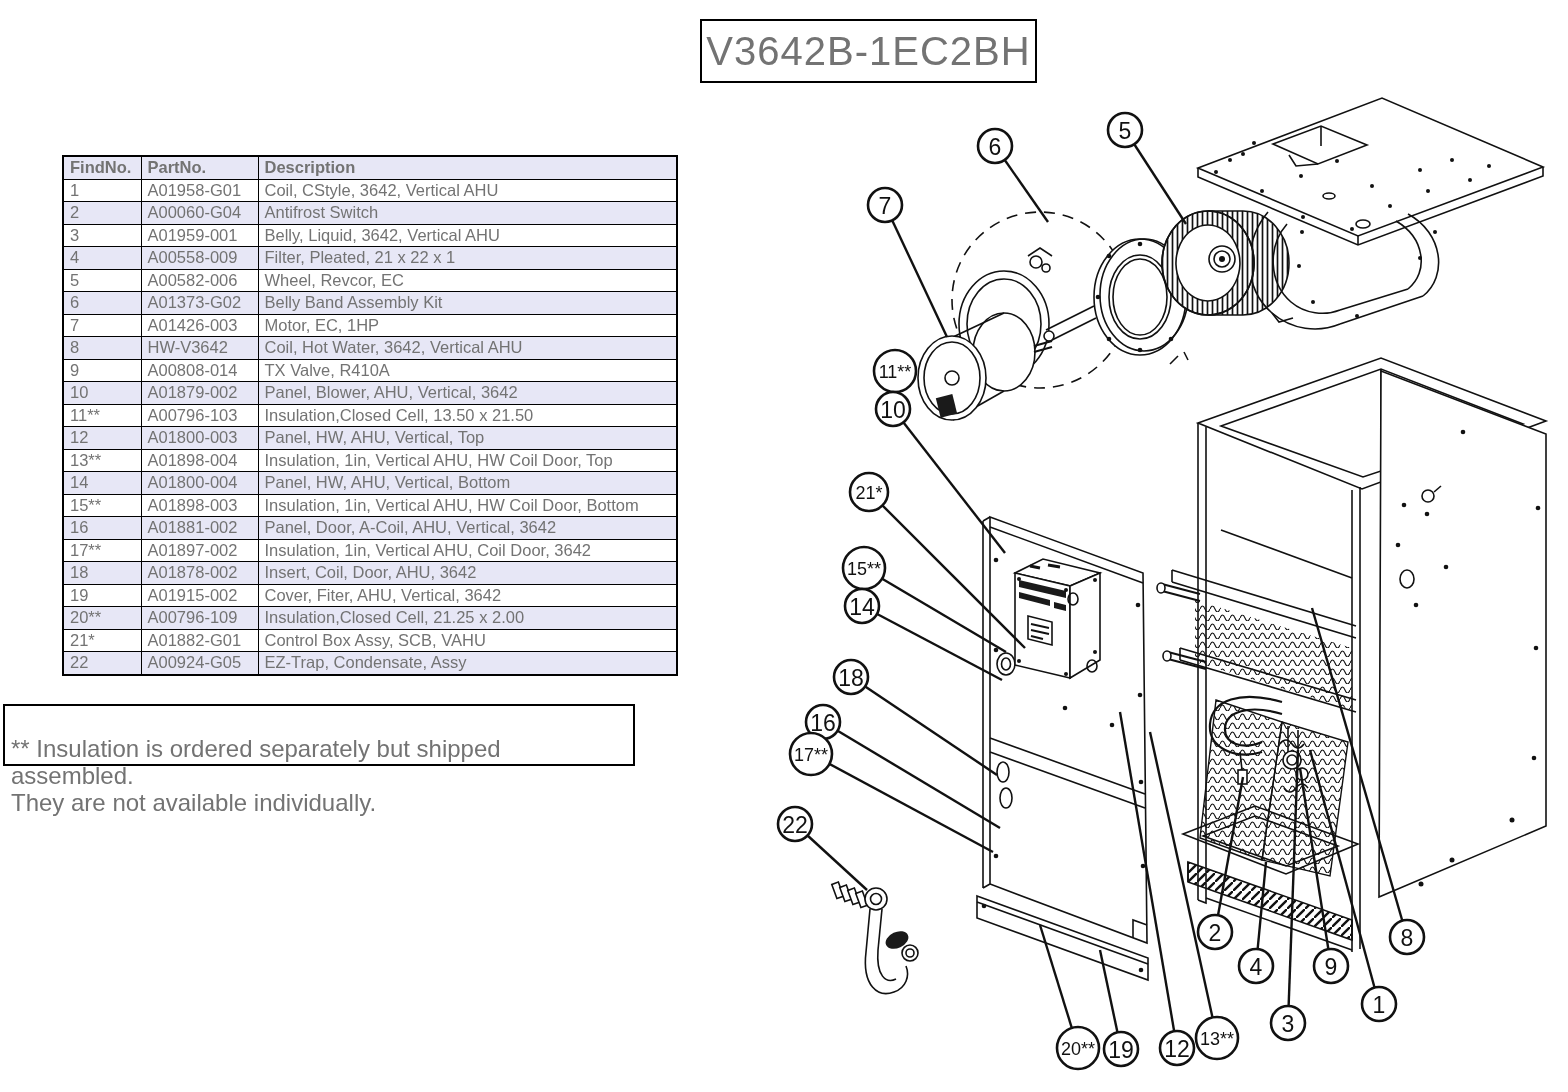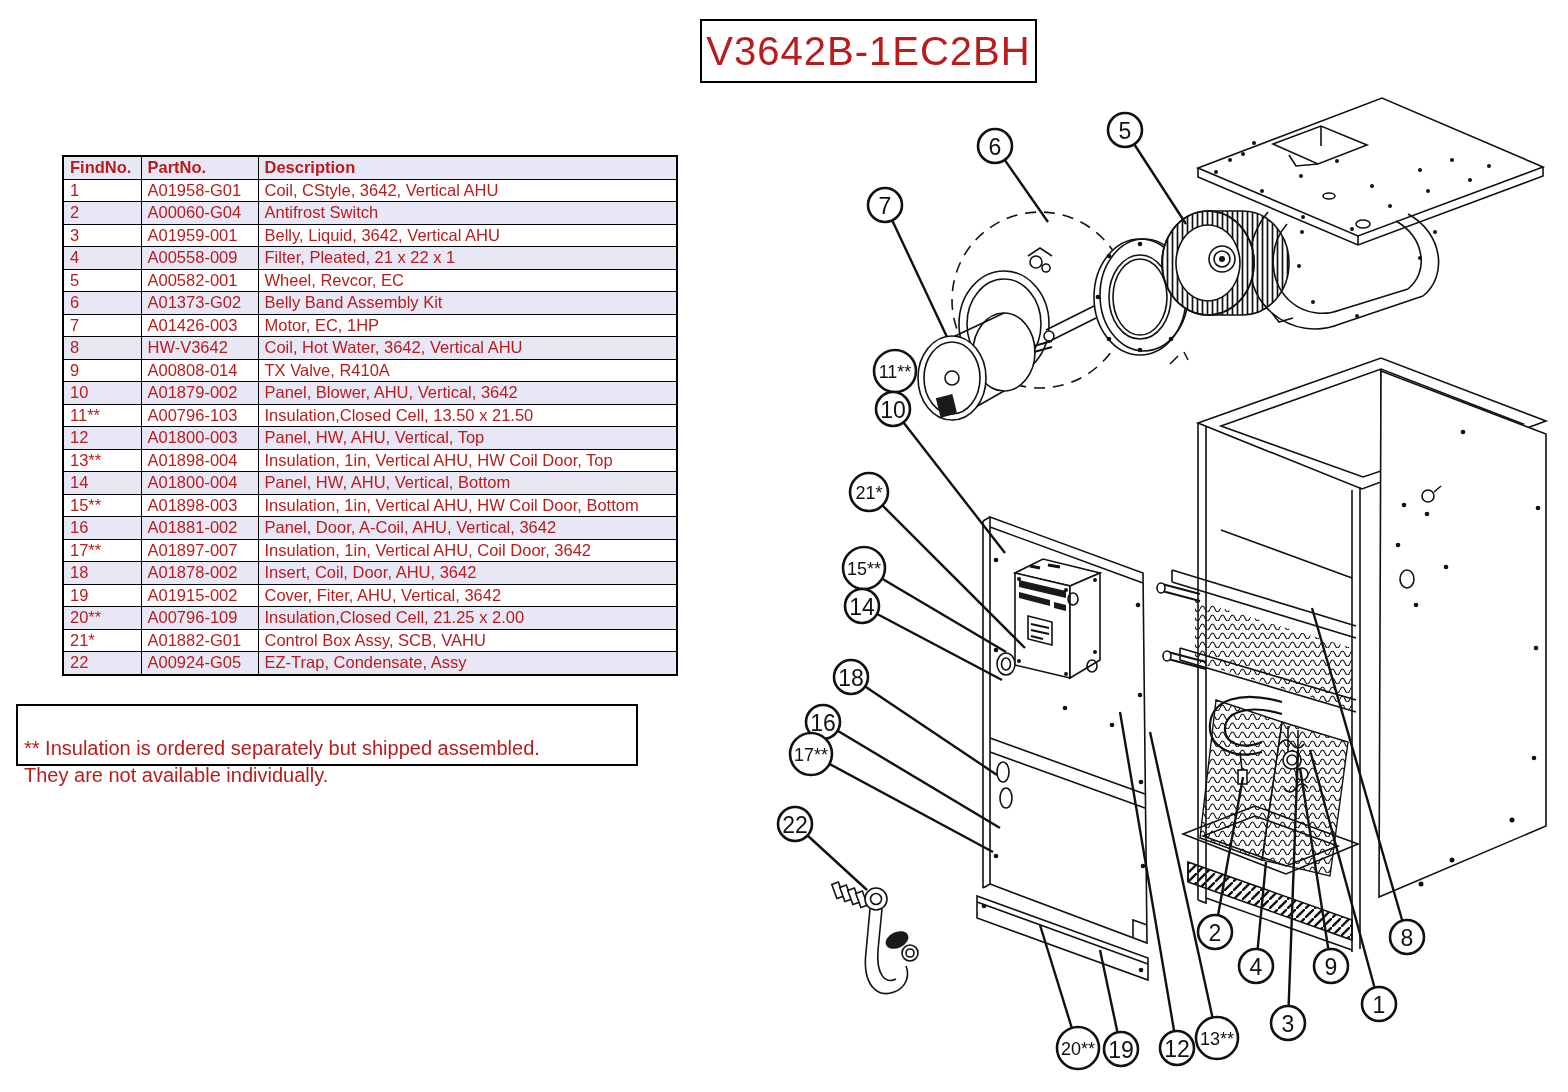--- a/index.html
+++ b/index.html
@@ -1,31 +1,31 @@
 <!DOCTYPE html>
 <html><head>
 <meta charset="utf-8">
 <style>
   html,body{margin:0;padding:0;background:#fff;}
   .page{position:relative;width:1568px;height:1092px;background:#fff;overflow:hidden;
-        font-family:"Liberation Sans",sans-serif;color:#b91c1c;}
+        font-family:"Liberation Sans",sans-serif;color:#737373;}
   .title-box{position:absolute;left:700px;top:19px;width:333px;height:60px;
              border:2.5px solid #000;display:flex;align-items:center;justify-content:center;
              font-size:40px;letter-spacing:1px;background:#fff;z-index:5;}
   table.parts-table{position:absolute;left:18px;top:155px;border-collapse:collapse;
                     background:#fff;z-index:5;table-layout:fixed;}
   table.parts-table{border:2.5px solid #000;margin-left:44px;}
   table.parts-table th,table.parts-table td{border:1.6px solid #000;height:21.5px;
       padding:0 0 0 6px;font-size:16.5px;text-align:left;white-space:nowrap;overflow:hidden;}
   table.parts-table th{font-weight:bold;background:#e7e7f6;}
   table.parts-table col.c1{width:78px;} table.parts-table col.c2{width:117px;}
   table.parts-table col.c3{width:419px;}
   table.parts-table tr.shade td{background:#e7e7f6;}
-  .note-box{position:absolute;left:16px;width:605px;border:2px solid #000;background:#fff;
-            font-size:20px;line-height:27px;padding:2px 7px 2px 6px;white-space:pre-line;z-index:5;}
+  .note-box{position:absolute;left:3px;width:605px;border:2px solid #000;background:#fff;
+            font-size:24px;line-height:27px;padding:2px 17px 2px 6px;white-space:pre-line;z-index:5;}
   .note1{top:704px;height:54px;}
   .note2{top:776px;height:30px;line-height:30px;}
   svg.diagram{position:absolute;left:0;top:0;width:1568px;height:1092px;z-index:1;}
   .ln{stroke:#111;stroke-width:1.6;fill:none;}
   .lnth{stroke:#111;stroke-width:2.2;fill:none;}
   .wfill{fill:#fff;stroke:#111;stroke-width:1.6;}
   .dk{fill:#1a1a1a;stroke:none;}
   .dot{fill:#111;stroke:none;}
   .callout-text{font-family:"Liberation Sans",sans-serif;fill:#111;}
 </style>
@@ -67,21 +67,21 @@
           <td>A01959-001</td>
           <td>Belly, Liquid, 3642, Vertical AHU</td>
         </tr>
         <tr class="shade">
           <td>4</td>
           <td>A00558-009</td>
           <td>Filter, Pleated, 21 x 22 x 1</td>
         </tr>
         <tr>
           <td>5</td>
-          <td>A00582-001</td>
+          <td>A00582-006</td>
           <td>Wheel, Revcor, EC</td>
         </tr>
         <tr class="shade">
           <td>6</td>
           <td>A01373-G02</td>
           <td>Belly Band Assembly Kit</td>
         </tr>
         <tr>
           <td>7</td>
           <td>A01426-003</td>
@@ -127,21 +127,21 @@
           <td>A01898-003</td>
           <td>Insulation, 1in, Vertical AHU, HW Coil Door, Bottom</td>
         </tr>
         <tr class="shade">
           <td>16</td>
           <td>A01881-002</td>
           <td>Panel, Door, A-Coil, AHU, Vertical, 3642</td>
         </tr>
         <tr>
           <td>17**</td>
-          <td>A01897-007</td>
+          <td>A01897-002</td>
           <td>Insulation, 1in, Vertical AHU, Coil Door, 3642</td>
         </tr>
         <tr class="shade">
           <td>18</td>
           <td>A01878-002</td>
           <td>Insert, Coil, Door, AHU, 3642</td>
         </tr>
         <tr>
           <td>19</td>
           <td>A01915-002</td>

